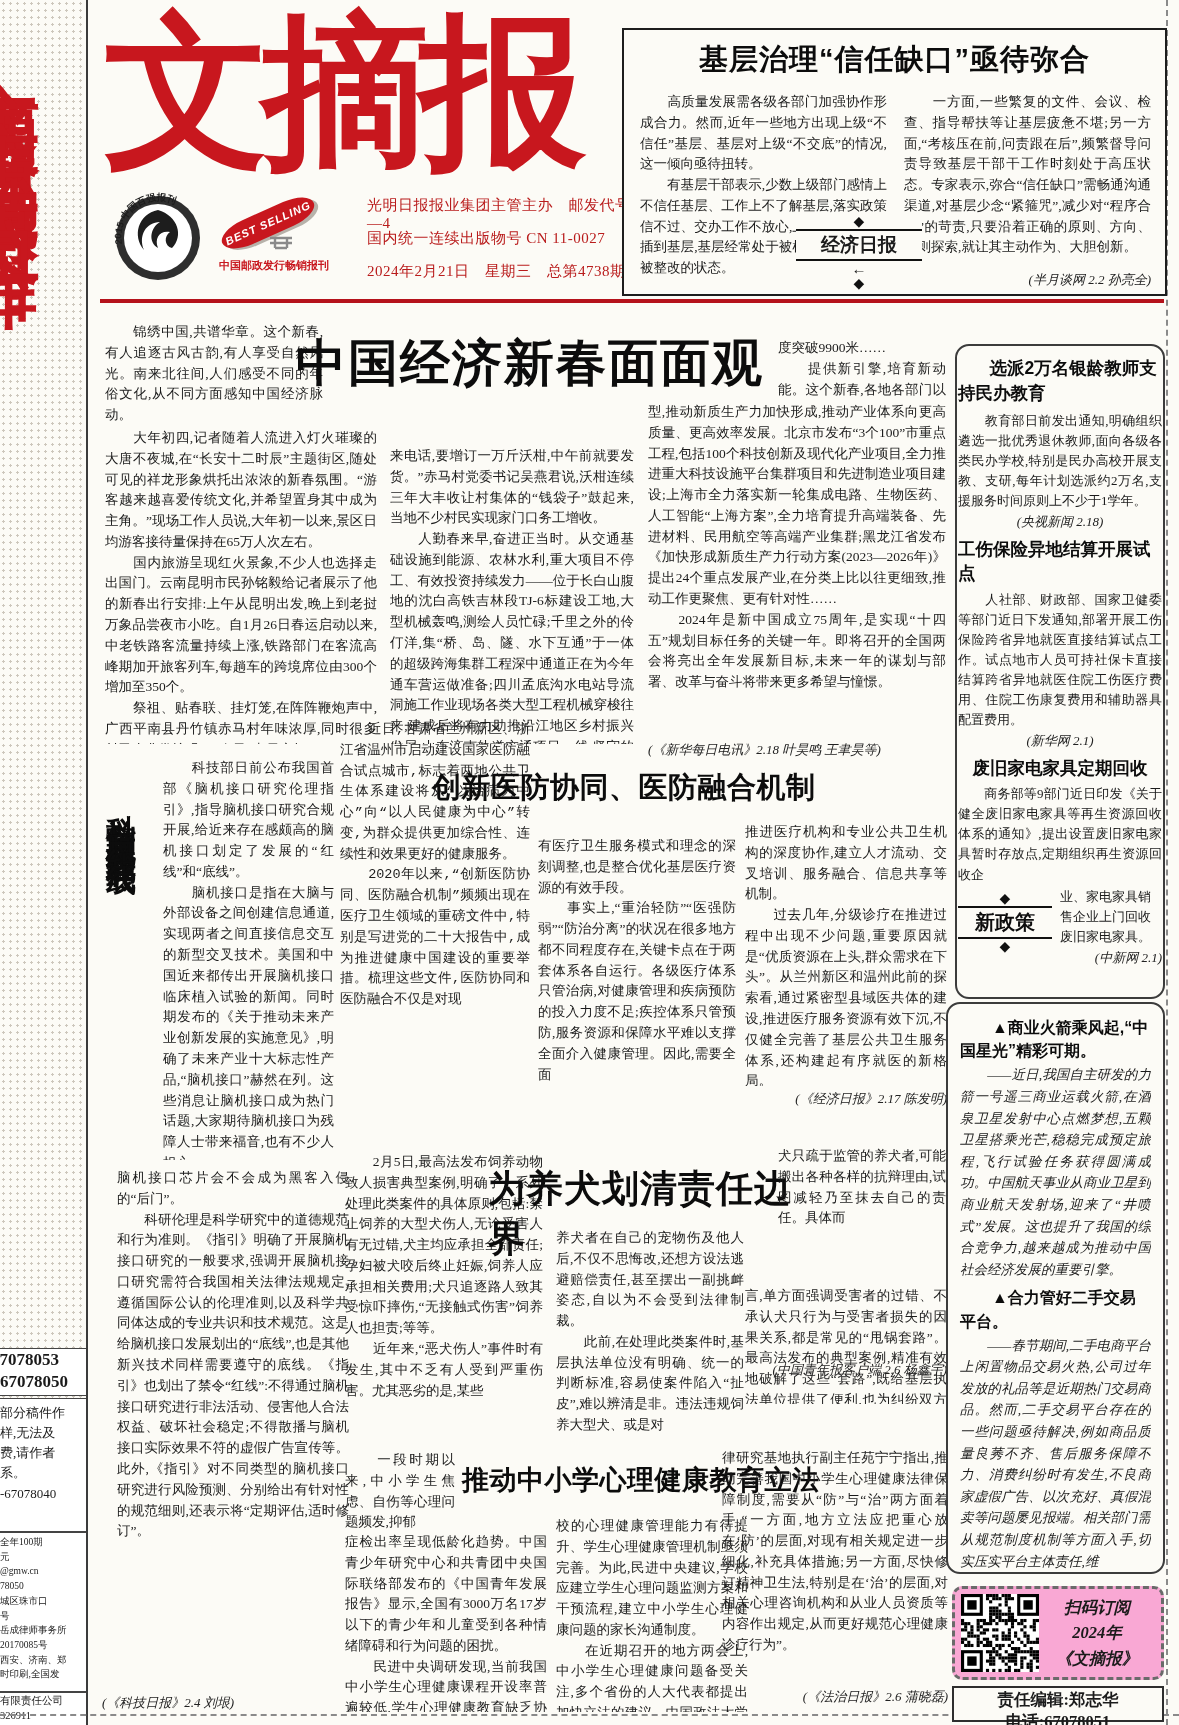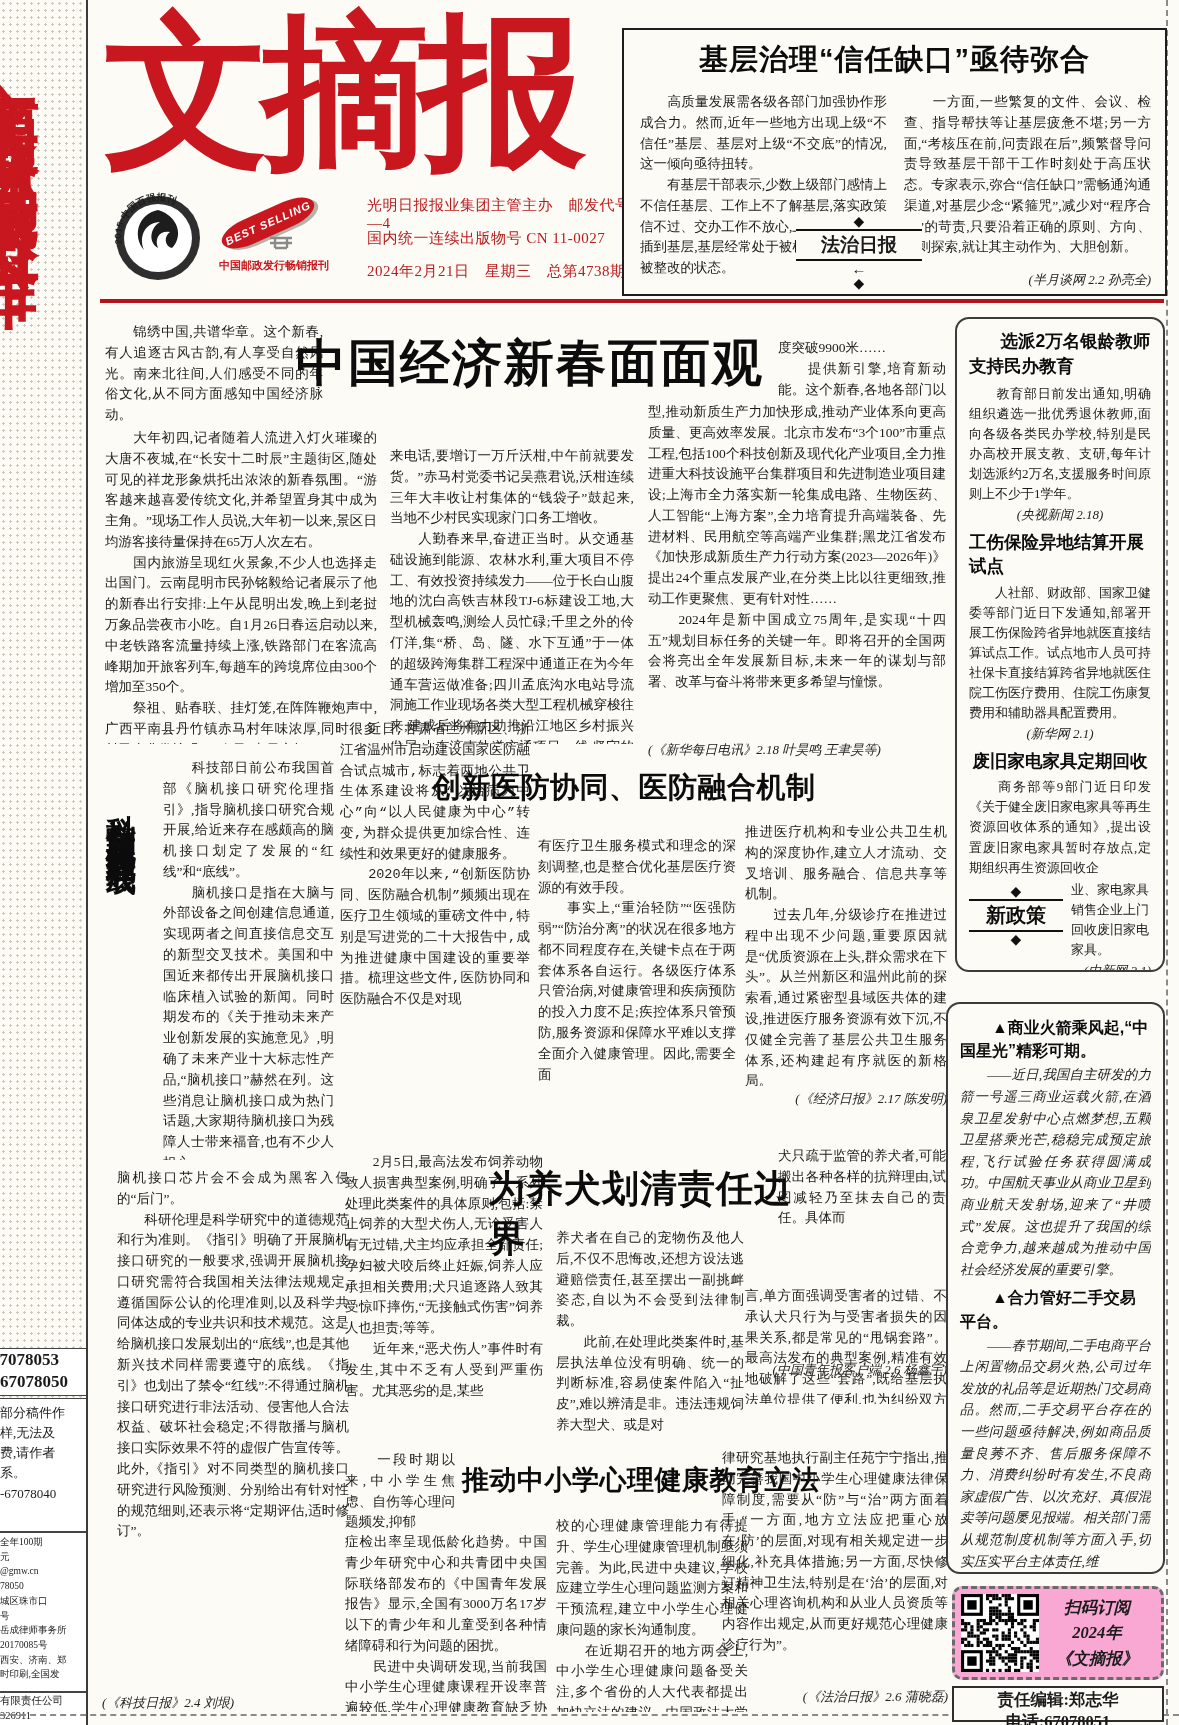--- a/index.html
+++ b/index.html
@@ -122,41 +122,41 @@
   <div class="abs page-edge-r"></div>
   <div class="abs page-edge-b"></div>
 
   <div class="abs news-box" style="left:622px; top:28px; width:541px; height:264px;">
     <div class="h-sans" style="position:absolute; left:0; top:10px; width:100%; text-align:center; font-size:29px; letter-spacing:1px;">基层治理“信任缺口”亟待弥合</div>
     <div class="body-text" style="position:absolute; left:16px; top:62px; width:247px; height:194px;">　　高质量发展需各级各部门加强协作形成合力。然而,近年一些地方出现上级“不信任”基层、基层对上级“不交底”的情况,这一倾向亟待扭转。
 　　有基层干部表示,少数上级部门感情上不信任基层、工作上不了解基层,落实政策信不过、交办工作不放心,上级经常一竿子插到基层,基层经常处于被检查、被问责、被整改的状态。</div>
     <div class="body-text" style="position:absolute; left:280px; top:62px; width:247px; height:176px;">　　一方面,一些繁复的文件、会议、检查、指导帮扶等让基层疲惫不堪;另一方面,“考核压在前,问责跟在后”,频繁督导问责导致基层干部干工作时刻处于高压状态。专家表示,弥合“信任缺口”需畅通沟通渠道,对基层少念“紧箍咒”,减少对“程序合规”的苛责,只要沿着正确的原则、方向、规则探索,就让其主动作为、大胆创新。</div>
     <div id="forum-label" class="abs">
       <span class="dia">◆</span>
-      <span class="txt">法治日报</span>
+      <span class="txt">经济日报</span>
       <span class="arrow">←</span>
       <span class="dia">◆</span>
     </div>
     <div class="attrib" style="position:absolute; right:14px; bottom:5px;">(半月谈网 2.2 孙亮全)</div>
   </div>
 
   <div class="abs body-text" style="left:105px; top:322px; width:218px; height:102px;">　　锦绣中国,共谱华章。这个新春,有人追逐古风古韵,有人享受自然风光。南来北往间,人们感受不同的年俗文化,从不同方面感知中国经济脉动。</div>
   <div class="abs h-sans" style="left:296px; top:330px; width:480px; font-size:50px; letter-spacing:2px;">中国经济新春面面观</div>
   <div class="abs body-text" style="left:105px; top:428px; width:272px; height:316px;">　　大年初四,记者随着人流进入灯火璀璨的大唐不夜城,在“长安十二时辰”主题街区,随处可见的祥龙形象烘托出浓浓的新春氛围。“游客越来越喜爱传统文化,并希望置身其中成为主角。”现场工作人员说,大年初一以来,景区日均游客接待量保持在65万人次左右。
 　　国内旅游呈现红火景象,不少人也选择走出国门。云南昆明市民孙铭毅给记者展示了他的新春出行安排:上午从昆明出发,晚上到老挝万象品尝夜市小吃。自1月26日春运启动以来,中老铁路客流量持续上涨,铁路部门在客流高峰期加开旅客列车,每趟车的跨境席位由300个增加至350个。
 　　祭祖、贴春联、挂灯笼,在阵阵鞭炮声中,广西平南县丹竹镇赤马村年味浓厚,同时很多村民也非常忙碌。“今早6点果商打</div>
   <div class="abs body-text" style="left:390px; top:446px; width:244px; height:298px;">来电话,要增订一万斤沃柑,中午前就要发货。”赤马村党委书记吴燕君说,沃柑连续三年大丰收让村集体的“钱袋子”鼓起来,当地不少村民实现家门口务工增收。
 　　人勤春来早,奋进正当时。从交通基础设施到能源、农林水利,重大项目不停工、有效投资持续发力——位于长白山腹地的沈白高铁吉林段TJ-6标建设工地,大型机械轰鸣,测绘人员忙碌;千里之外的伶仃洋,集“桥、岛、隧、水下互通”于一体的超级跨海集群工程深中通道正在为今年通车营运做准备;四川孟底沟水电站导流洞施工作业现场各类大型工程机械穿梭往来,建成后将有力助推沿江地区乡村振兴发展;山东济南轨道交通项目一线,坚守的400多名参建人员正有序推进车站和区间主体结构施工;新疆塔克拉玛干沙漠腹地,我国首口万米科探井已换上全新钻头,钻井深</div>
   <div class="abs body-text" style="left:778px; top:338px; width:168px; height:62px;">度突破9900米……
 　　提供新引擎,培育新动能。这个新春,各地各部门以创新技术和生产方式推动传统制造业升级转</div>
   <div class="abs body-text" style="left:648px; top:402px; width:298px; height:336px;">型,推动新质生产力加快形成,推动产业体系向更高质量、更高效率发展。北京市发布“3个100”市重点工程,包括100个科技创新及现代化产业项目,全力推进重大科技设施平台集群项目和先进制造业项目建设;上海市全力落实新一轮集成电路、生物医药、人工智能“上海方案”,全力培育提升高端装备、先进材料、民用航空等高端产业集群;黑龙江省发布《加快形成新质生产力行动方案(2023—2026年)》提出24个重点发展产业,在分类上比以往更细致,推动工作更聚焦、更有针对性……
 　　2024年是新中国成立75周年,是实现“十四五”规划目标任务的关键一年。即将召开的全国两会将亮出全年发展新目标,未来一年的谋划与部署、改革与奋斗将带来更多希望与憧憬。</div>
   <div class="abs attrib" style="left:648px; top:741px; width:298px;">(《新华每日电讯》2.18 叶昊鸣 王聿昊等)</div>
 
-  <div class="abs round-box" style="left:955px; top:317px; width:210px; height:655px; padding:10px 12px; box-sizing:border-box; overflow:hidden;">
+  <div class="abs round-box" style="left:955px; top:344px; width:210px; height:655px; padding:10px 1px; box-sizing:border-box; overflow:hidden;">
     <div class="h-sans" style="font-size:17.5px; line-height:1.45; text-indent:1.8em;">选派2万名银龄教师支持民办教育</div>
     <div class="body-text" style="font-size:13px; margin-top:4px;">　　教育部日前发出通知,明确组织遴选一批优秀退休教师,面向各级各类民办学校,特别是民办高校开展支教、支研,每年计划选派约2万名,支援服务时间原则上不少于1学年。</div>
     <div class="attrib" style="text-align:center; margin:2px 0 6px;">(央视新闻 2.18)</div>
 
     <div class="h-sans" style="font-size:17.5px; line-height:1.4;">工伤保险异地结算开展试点</div>
     <div class="body-text" style="font-size:13px; margin-top:4px;">　　人社部、财政部、国家卫健委等部门近日下发通知,部署开展工伤保险跨省异地就医直接结算试点工作。试点地市人员可持社保卡直接结算跨省异地就医住院工伤医疗费用、住院工伤康复费用和辅助器具配置费用。</div>
     <div class="attrib" style="text-align:center; margin:2px 0 6px;">(新华网 2.1)</div>
 
     <div class="h-sans" style="font-size:17.5px; line-height:1.4; text-align:center;">废旧家电家具定期回收</div>
     <div class="body-text" style="font-size:13px; margin-top:4px;">　　商务部等9部门近日印发《关于健全废旧家电家具等再生资源回收体系的通知》,提出设置废旧家电家具暂时存放点,定期组织再生资源回收企</div>

